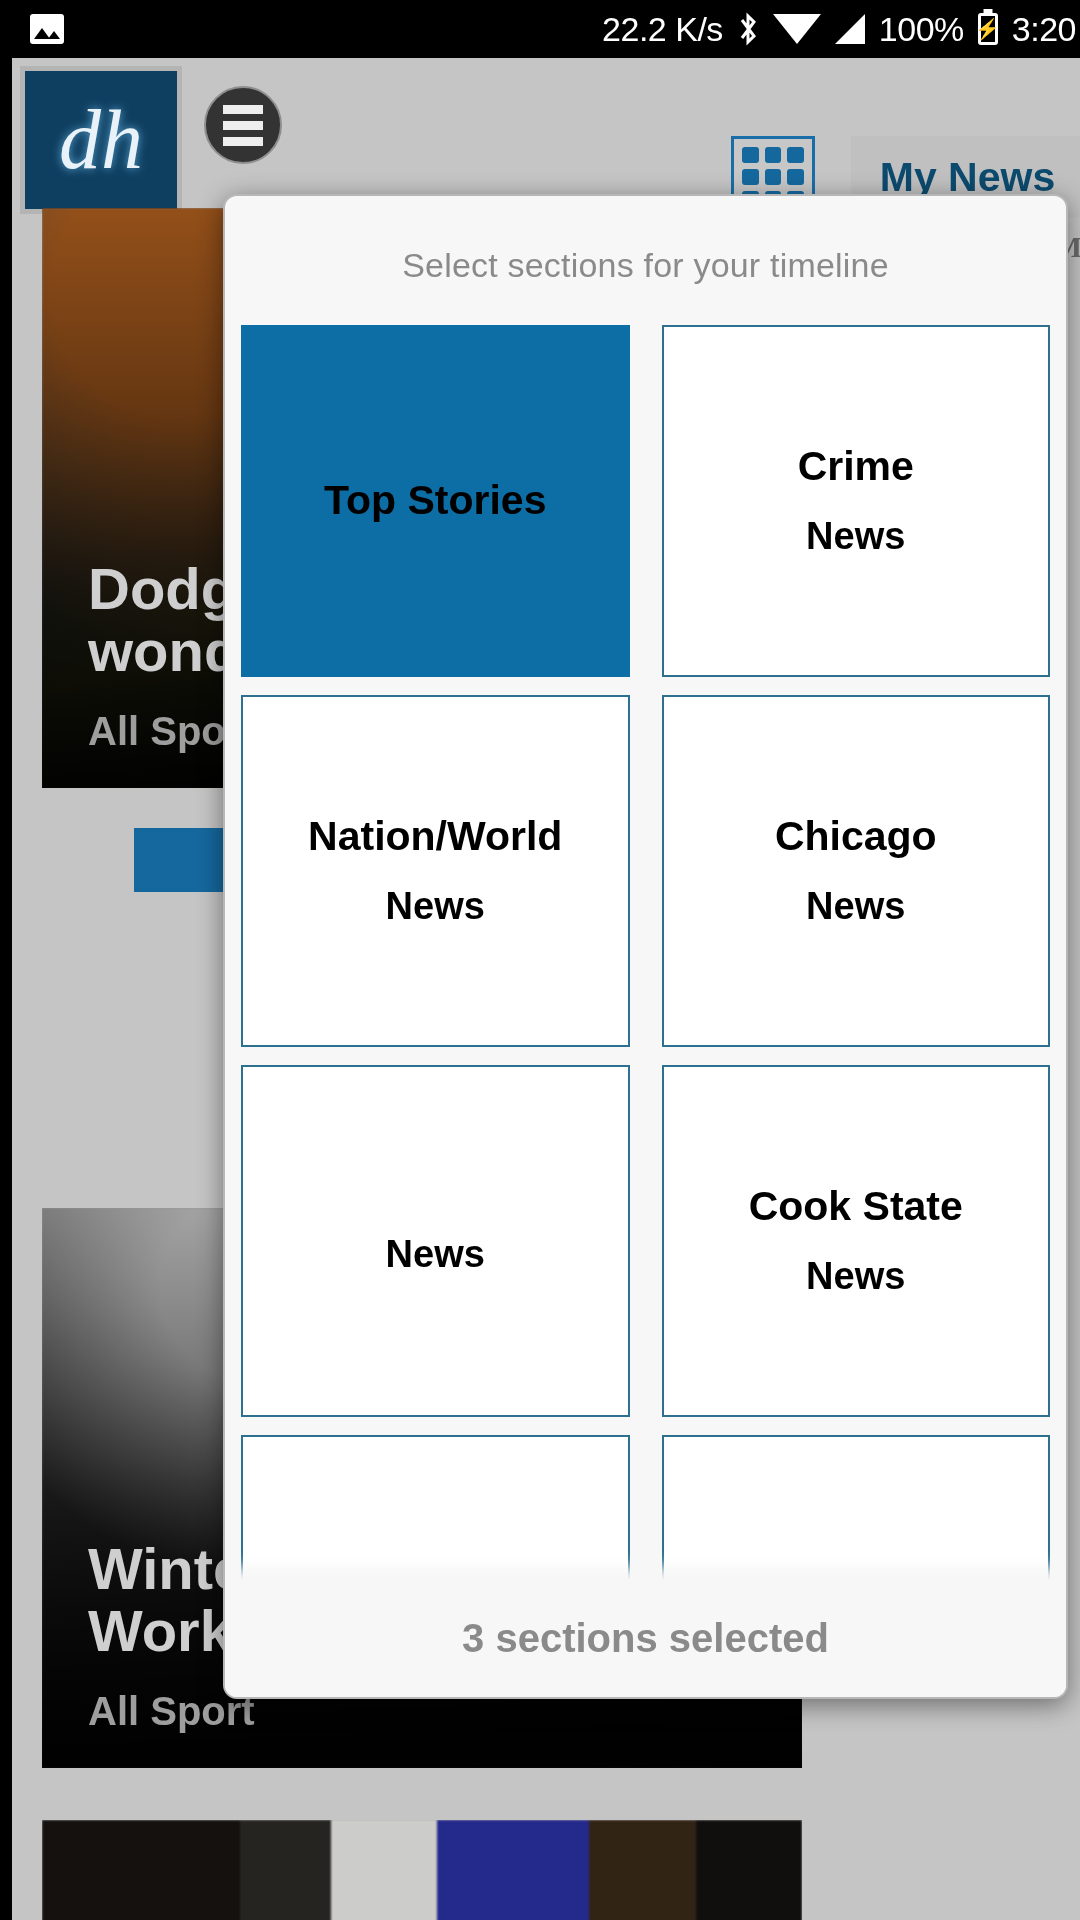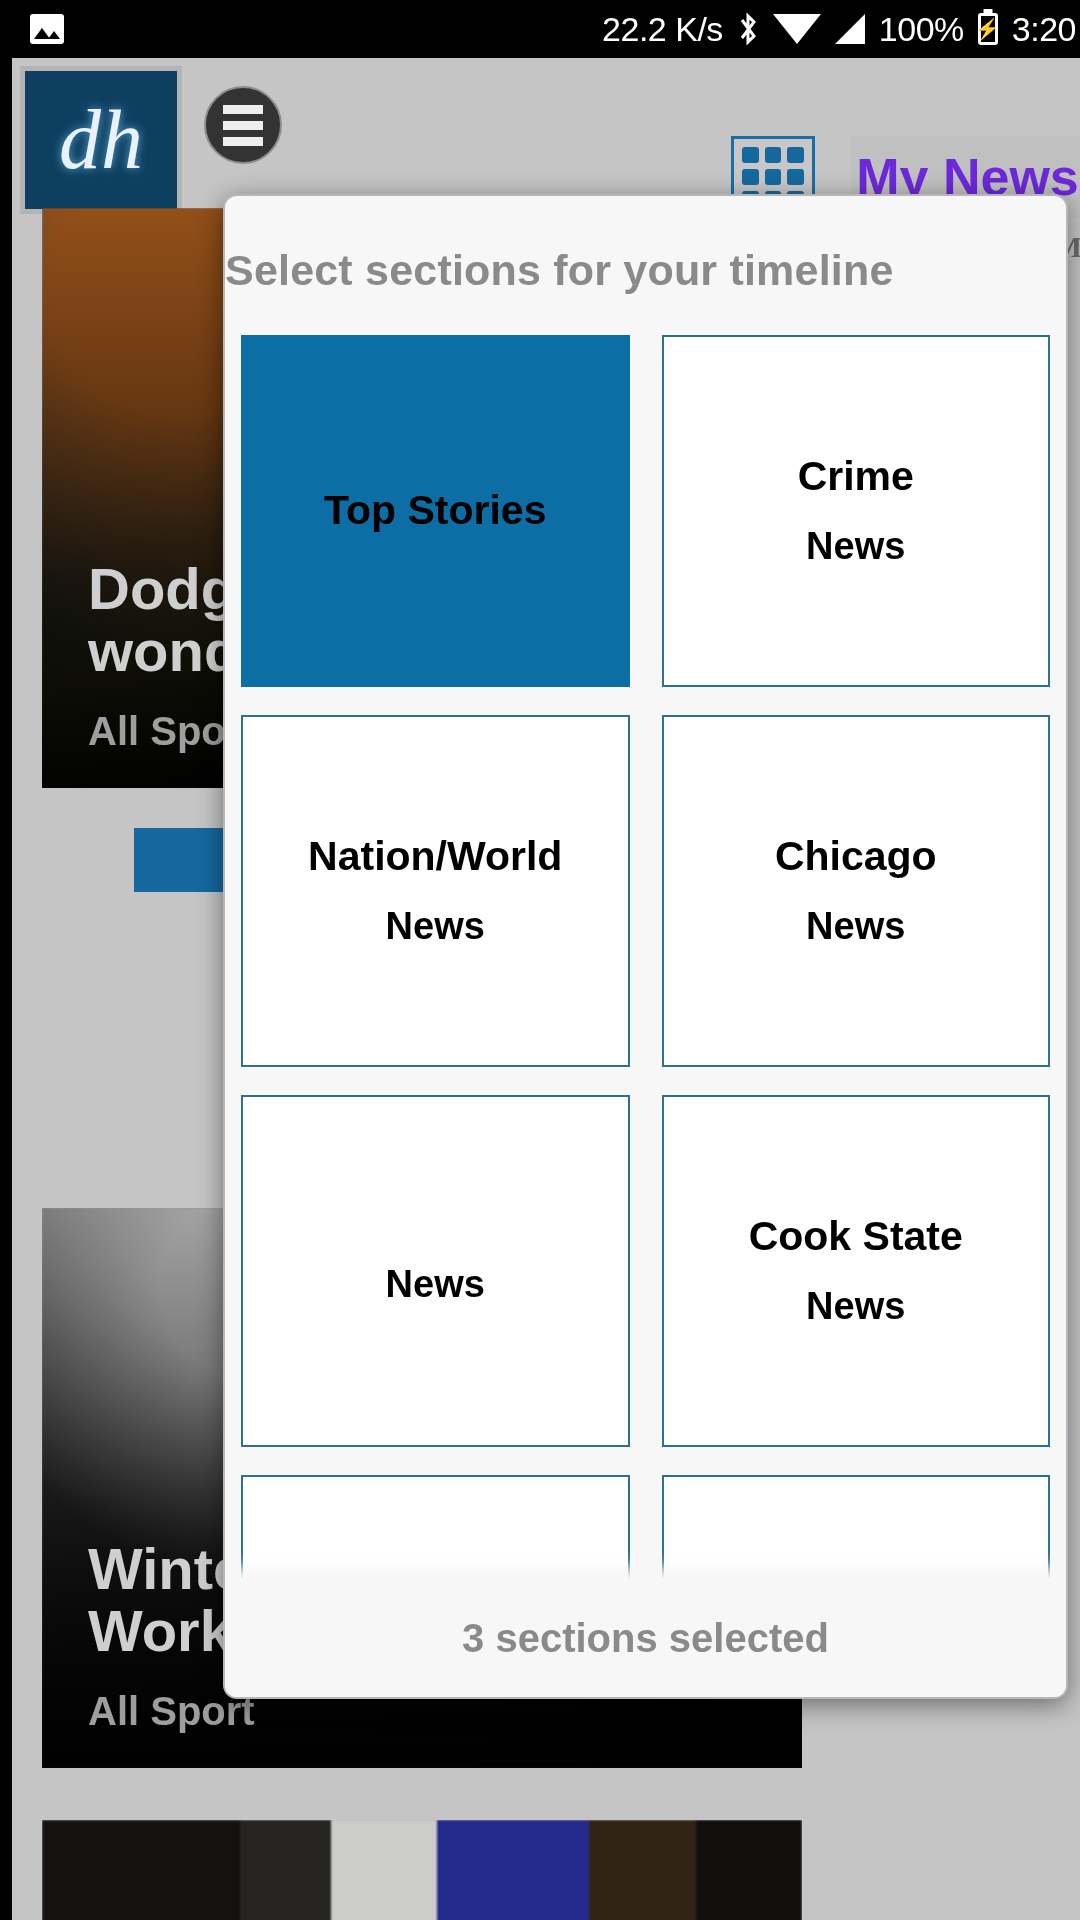--- a/index.html
+++ b/index.html
@@ -58,21 +58,21 @@
   .grid-btn{
     position:absolute; left:719px; top:78px; width:84px; height:82px;
     border:3px solid #1a6ea8; background:#c7c7c7; padding:8px;
     display:grid; grid-template-columns:repeat(3,1fr); grid-template-rows:repeat(3,1fr); gap:6px;
   }
   .grid-btn i{ display:block; background:#15689e; border-radius:3px; }
   .mynews{
     position:absolute; left:839px; top:78px; width:233px; height:82px;
     background:#c0c0c0; display:flex; align-items:center; justify-content:center;
   }
-  .mynews-label{ font-size:52px; font-weight:bold; color:#6d28d9; }
+  .mynews-label{ font-size:41px; font-weight:bold; color:#0c4a6e; }
   .updated{
     position:absolute; right:10px; top:172px;
     font-size:30px; font-weight:bold; color:#6a6a6a;
     font-family:"Liberation Serif", serif;
   }
 
   
   .feed{ position:absolute; top:208px; left:0; width:1080px; height:1712px; }
   .card{ position:absolute; left:30px; width:760px; overflow:hidden; }
   .card-img{ position:absolute; inset:0; }
@@ -118,26 +118,26 @@
 
   
   .scrim{ position:absolute; inset:0; background:rgba(255,255,255,0.0); }
   .dialog{
     position:absolute; left:211px; top:194px; width:845px; height:1505px;
     background:#f7f7f7; border-radius:14px; border:2px solid #b7b7b7;
     box-shadow:0 6px 26px rgba(0,0,0,.45);
     display:flex; flex-direction:column; overflow:hidden;
   }
   .dlg-title{
-    font-size:43px; font-weight:bold; color:#8a8a8a;
+    text-align:center; font-size:34px; font-weight:normal; color:#8a8a8a;
     padding-top:50px; padding-bottom:40px; letter-spacing:.2px;
   }
   .dlg-body{
     flex:1; overflow:hidden; padding:0 16px;
-    display:grid; grid-template-columns:1fr 1fr; gap:28px 32px;
+    display:grid; grid-template-columns:1fr 1fr; gap:18px 32px;
     align-content:start;
   }
   .tile{
     height:352px; background:#fff; border:2px solid #2e7090;
     display:flex; flex-direction:column; align-items:center; justify-content:center;
     position:relative;
   }
   .tile.selected{ background:#0d6da5; border-color:#0d6da5; }
   .tile-name{ font-size:41px; font-weight:bold; color:#000; text-align:center; line-height:1.1; }
   .tile-sub{ font-size:38px; font-weight:bold; color:#000000; margin-top:26px; }

